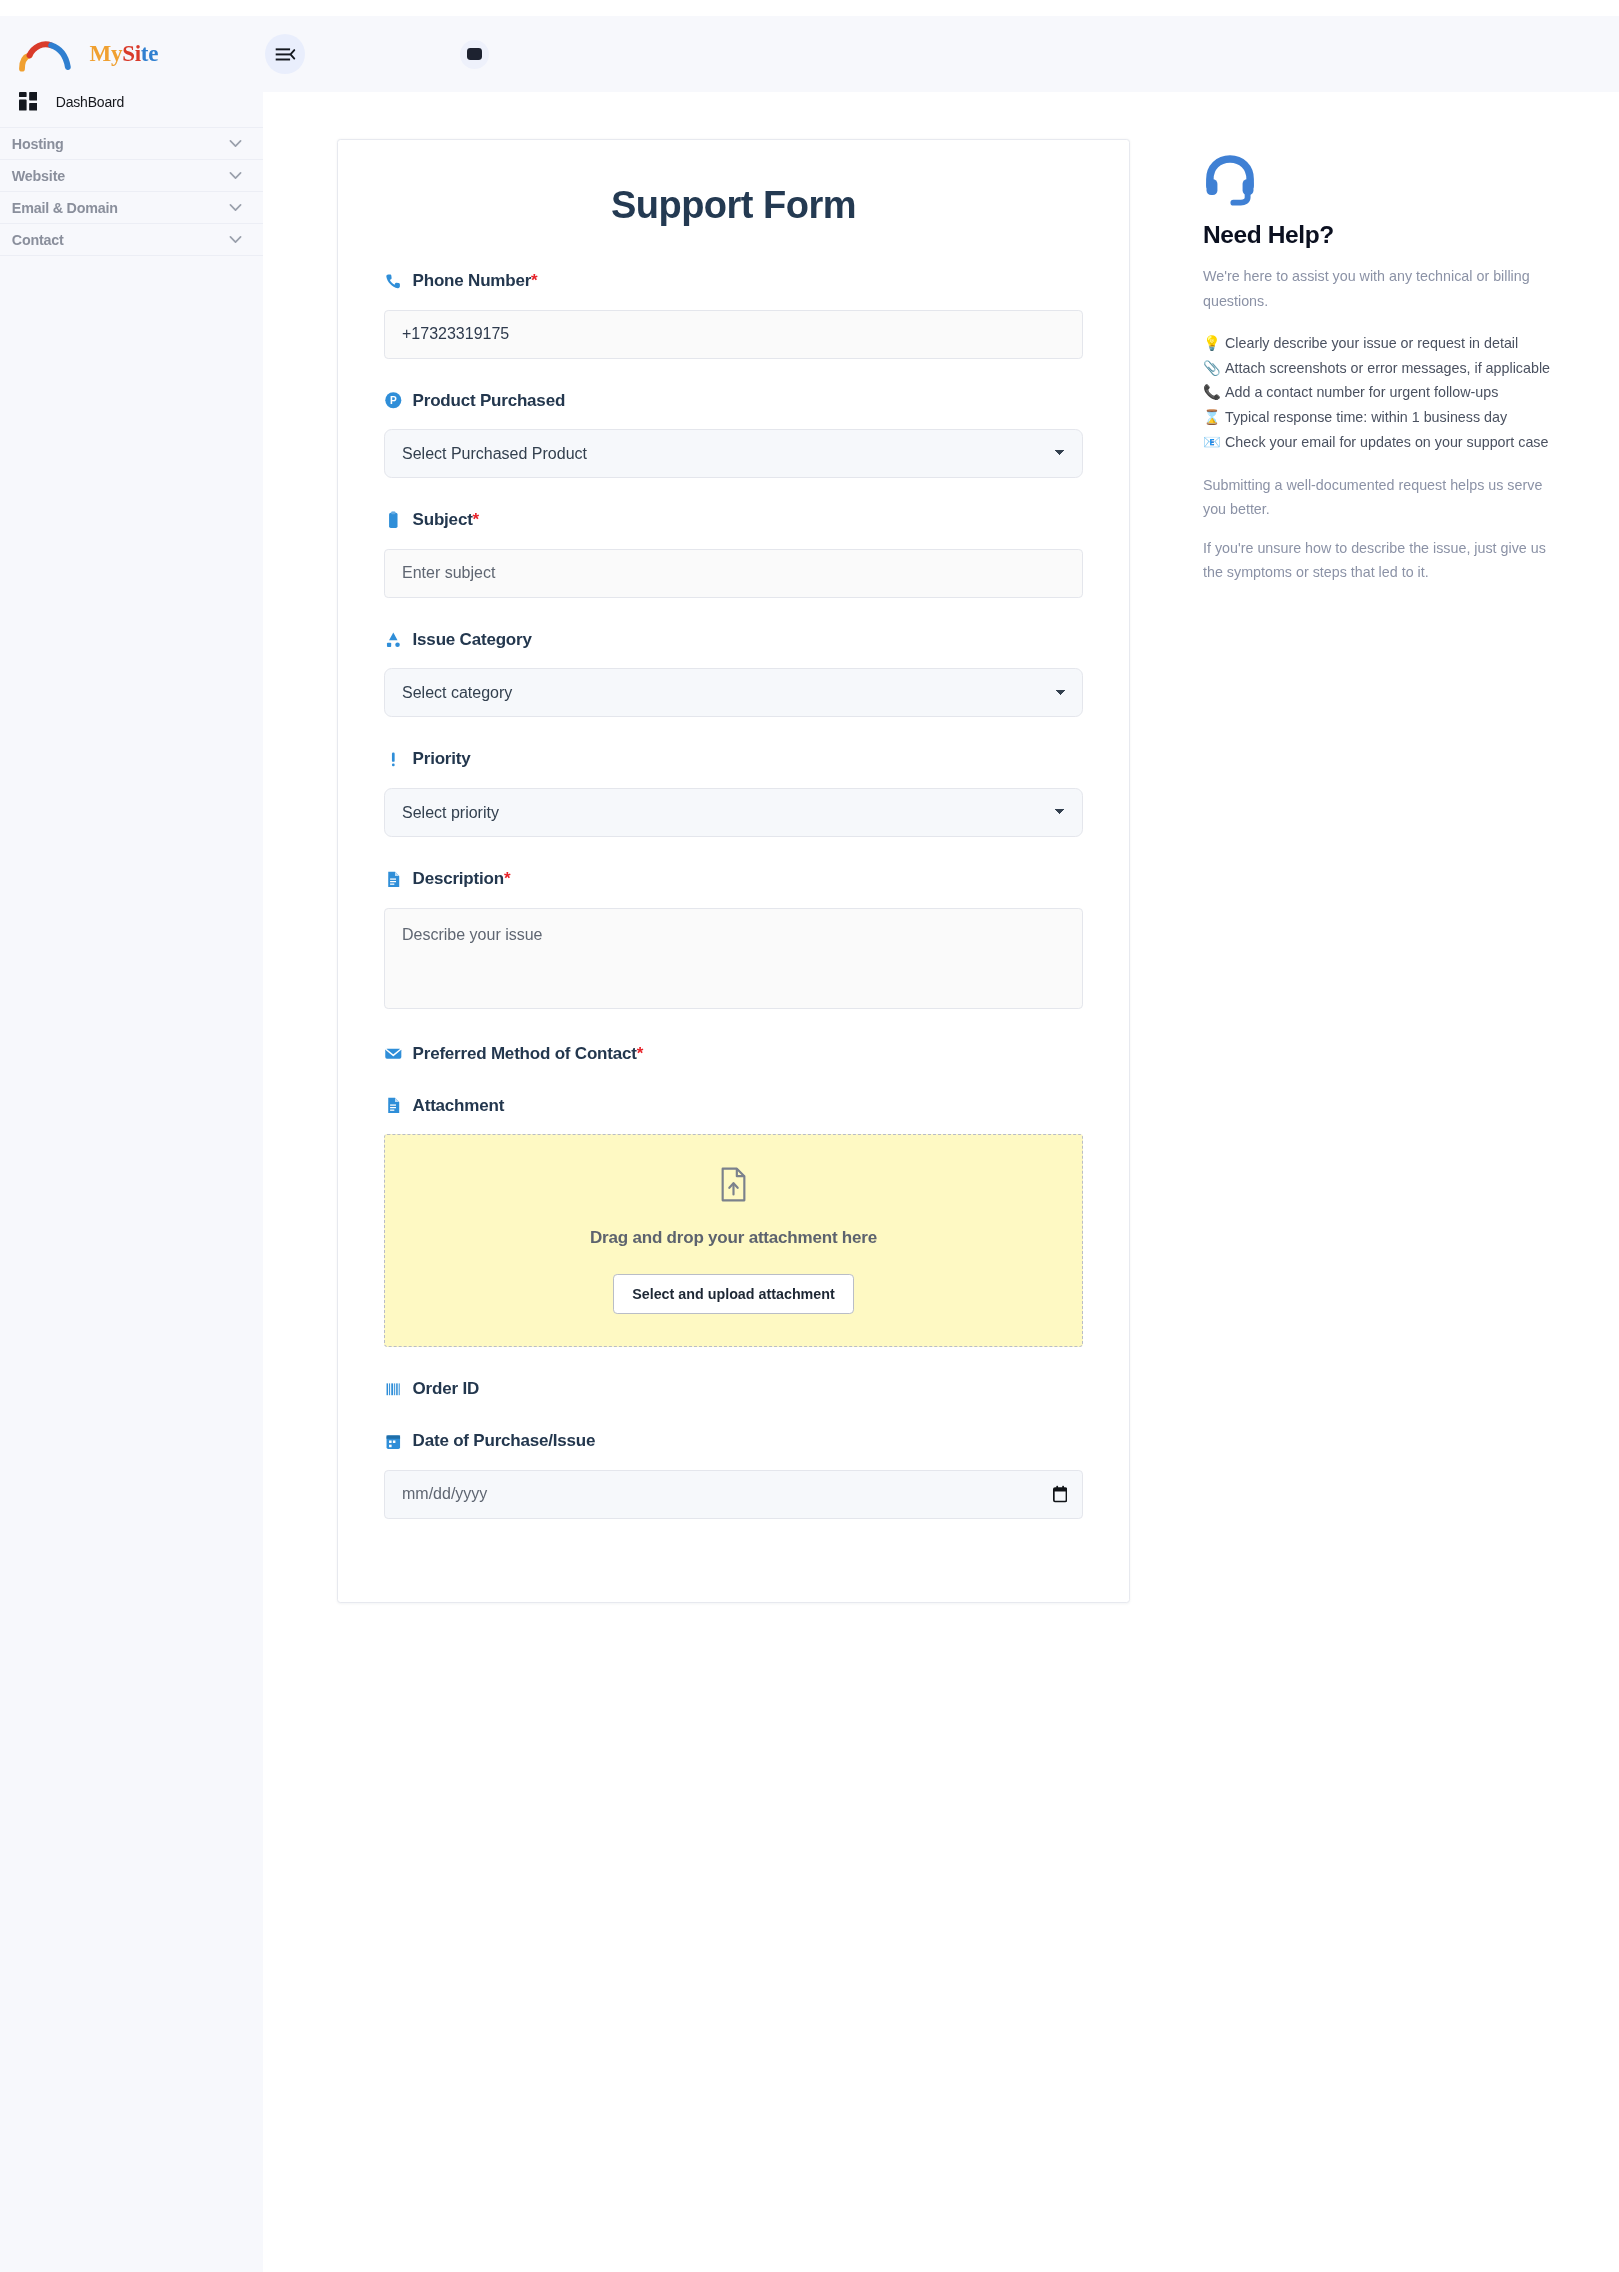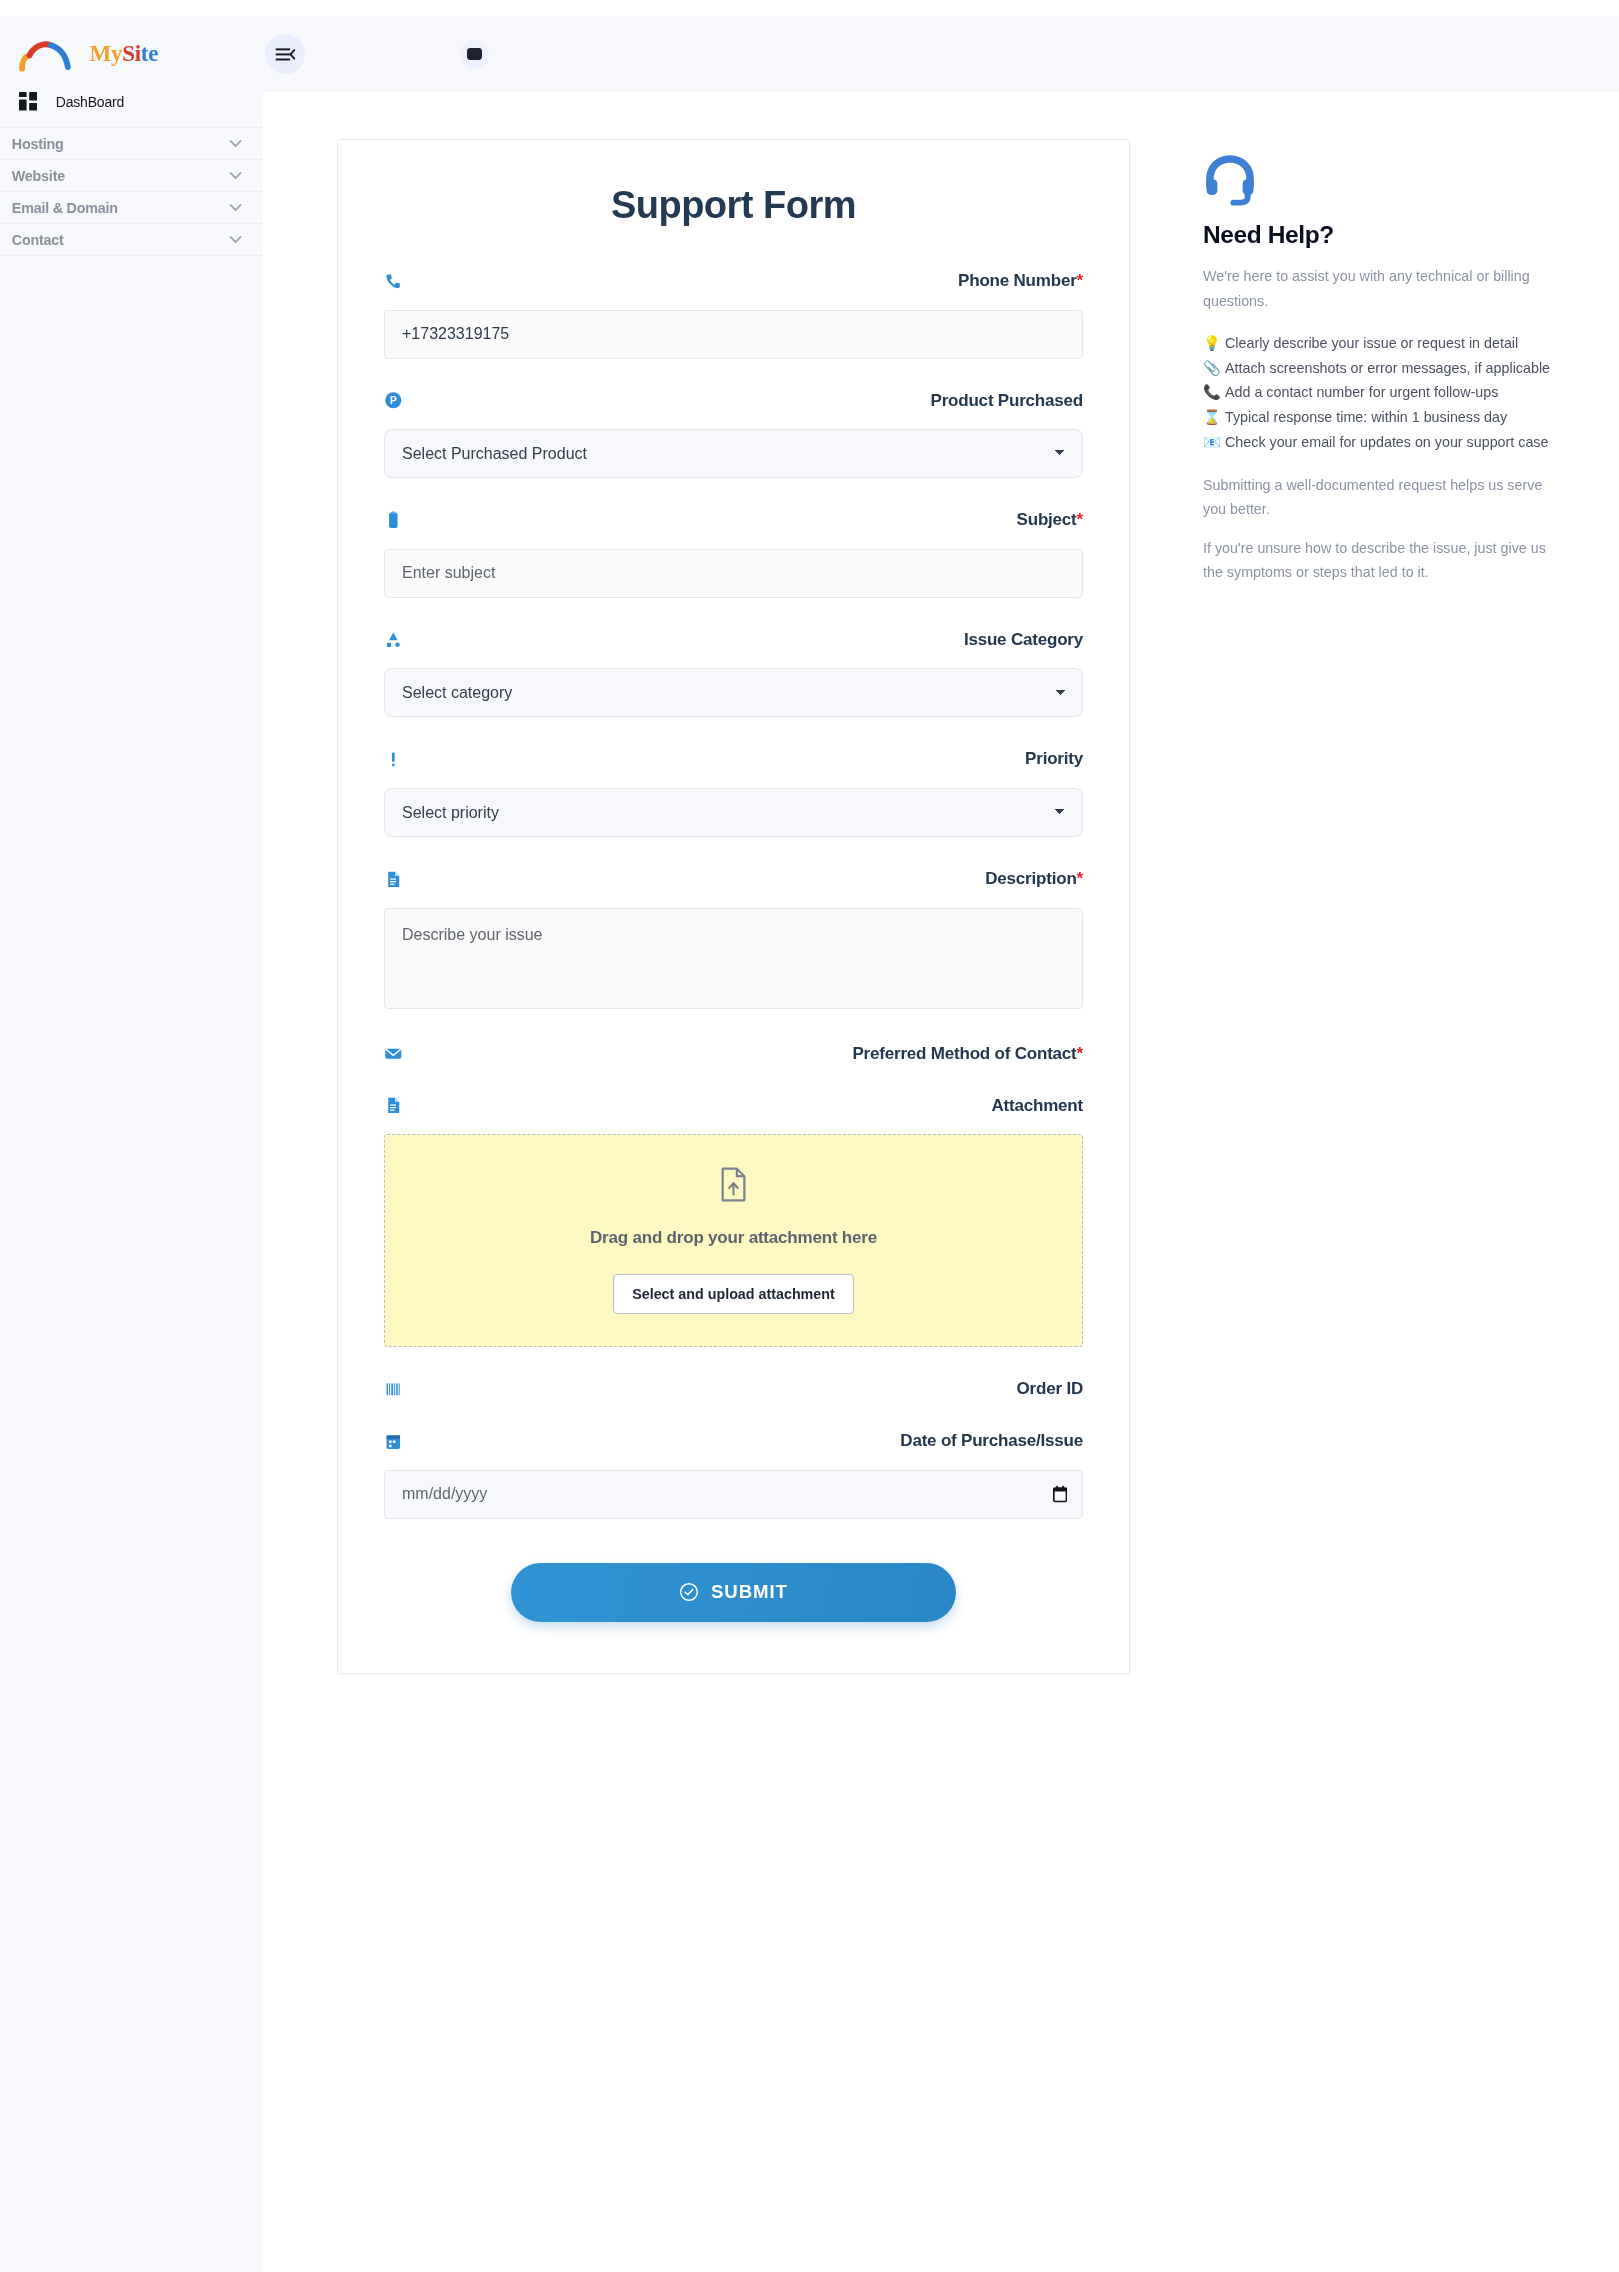--- a/index.html
+++ b/index.html
@@ -142,21 +142,20 @@
     letter-spacing: -0.5px;
     margin-bottom: 44px;
   }
 
   .field { margin-bottom: 32px; }
   .field-label {
     display: flex;
     align-items: center;
     gap: 10px;
     margin-bottom: 18.6px;
-    justify-content: space-between;
   }
   .field-label-text {
     font-size: 17px;
     font-weight: 700;
     color: #23374e;
     letter-spacing: -0.2px;
   }
   .req { color: #e8232a; font-weight: 700; }
   .ico { width: 18.6px; height: 18.6px; display: block; flex: 0 0 18.6px; }
 
@@ -512,29 +511,20 @@
           <input class="inp date-inp" type="text" placeholder="mm/dd/yyyy" style="">
           <svg class="cal-glyph" viewBox="0 0 17 20">
             <rect x="1" y="3" width="15" height="16" rx="1.5" fill="none" stroke="#111418" stroke-width="2"></rect>
             <rect x="1" y="3" width="15" height="4" fill="#111418"></rect>
             <rect x="4" y="0" width="2" height="4" rx="1" fill="#111418"></rect>
             <rect x="11" y="0" width="2" height="4" rx="1" fill="#111418"></rect>
           </svg>
         </div>
       </div>
 
-      <div class="submit-row">
-        <button type="button" class="submit-btn">
-          <svg class="check-glyph" viewBox="0 0 24 24">
-            <circle cx="12" cy="12" r="10" fill="none" stroke="#ffffff" stroke-width="1.8"></circle>
-            <path d="M7.5 12.3 L10.6 15.3 L16.5 9" fill="none" stroke="#ffffff" stroke-width="1.8" stroke-linecap="round" stroke-linejoin="round"></path>
-          </svg>
-          <span>SUBMIT</span>
-        </button>
-      </div>
     </form>
 
     <aside class="help-panel">
       <svg class="headset-icon" viewBox="0 0 64 62">
         <path d="M8 38 V30 C8 16 18 6 32 6 C46 6 56 16 56 30 V38" fill="none" stroke="#3f80d4" stroke-width="9" stroke-linecap="round"></path>
         <rect x="4" y="30" width="13" height="19" rx="5.5" fill="#3f80d4"></rect>
         <rect x="47" y="30" width="13" height="19" rx="5.5" fill="#3f80d4"></rect>
         <path d="M53 47 V52 C53 56 49 58 45 58 H36" fill="none" stroke="#3f80d4" stroke-width="7" stroke-linecap="round" stroke-linejoin="round"></path>
       </svg>
       <div class="help-title">Need Help?</div>

